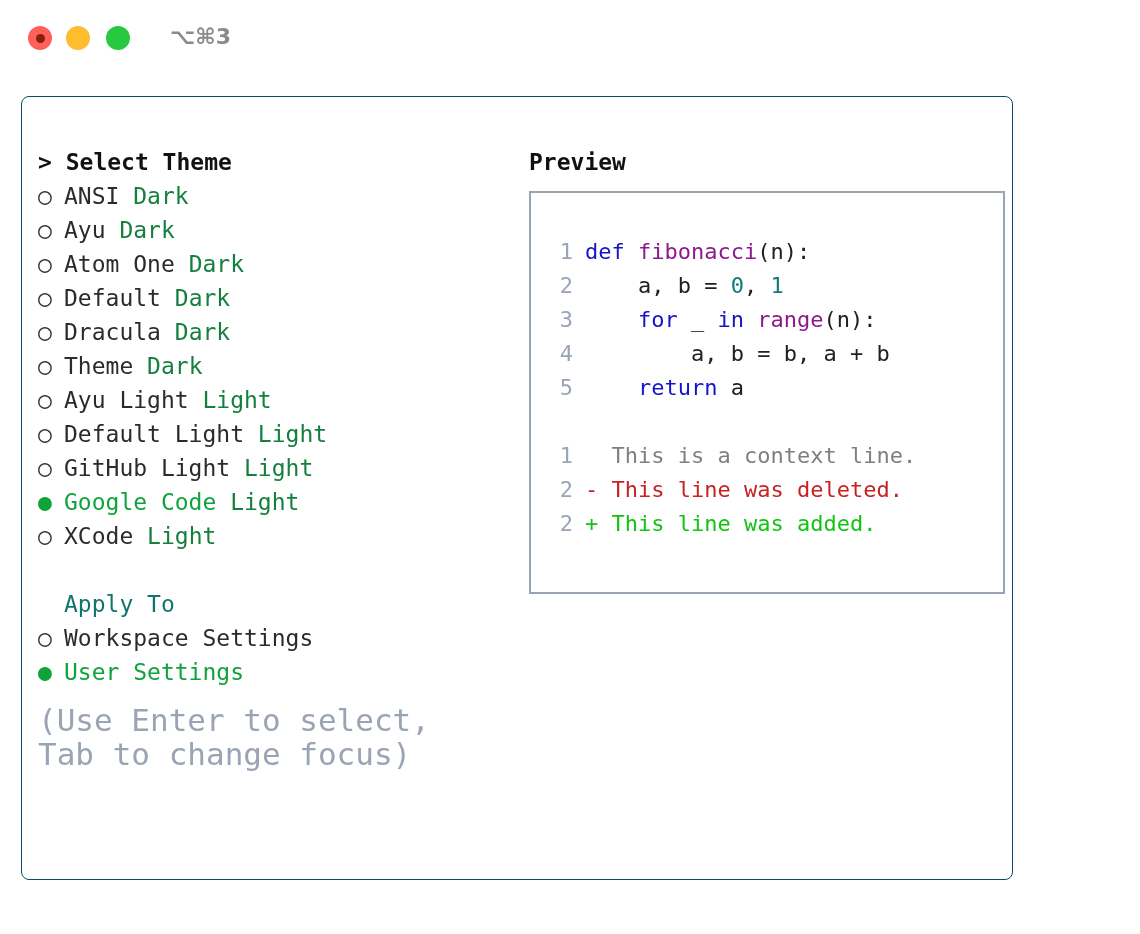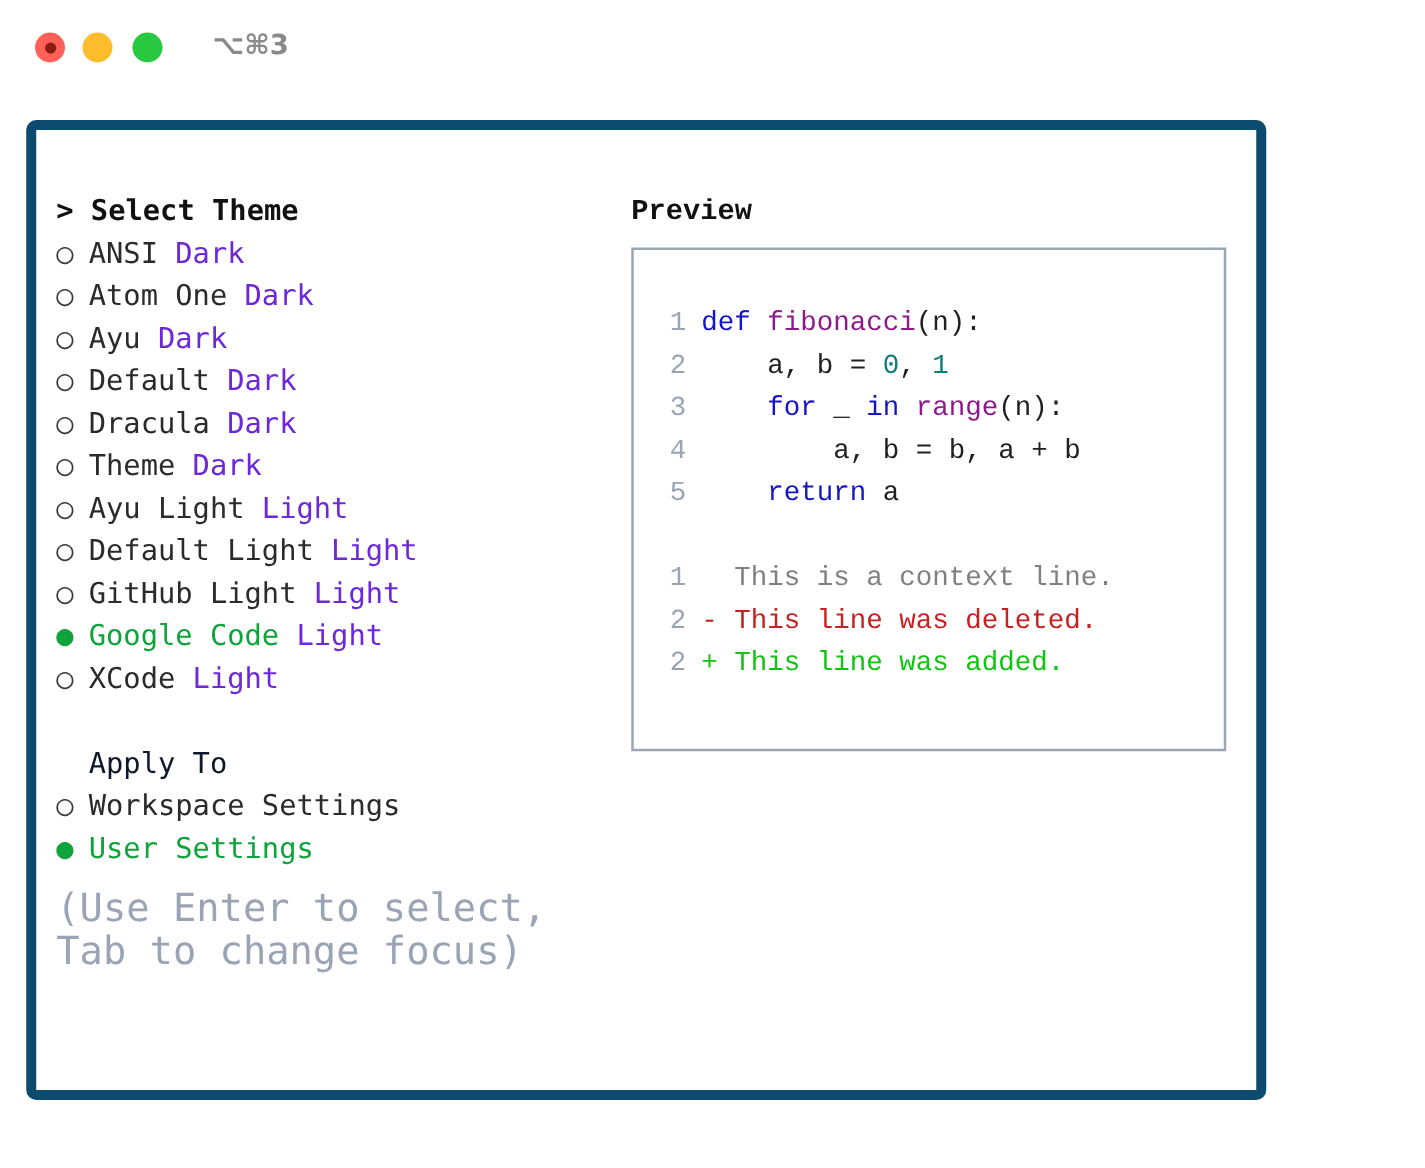--- a/index.html
+++ b/index.html
@@ -64,21 +64,21 @@
     white-space: nowrap;
   }
 
   
   .panel {
     position: absolute;
     left: 21px;
     top: 96px;
     width: 992px;
     height: 784px;
-    border: 8px solid #0c4a6e;
+    border: 1px solid #0c4a6e;
     border-radius: 8px;
     box-sizing: border-box;
     background: #ffffff;
   }
 
   
   .left-col {
     position: absolute;
     left: 16px;
     top: 48px;
@@ -100,49 +100,48 @@
     white-space: pre;
   }
   .bullet {
     display: inline-block;
     width: 26px;
     color: #3a3a3a;
   }
   .bullet.sel { color: #0fa33c; }
   .opt-label.sel { color: #0fa33c; }
   .opt-tag {
-    color: #6d28d9;
+    color: #15803d;
   }
 
   .section-gap { height: 34px; }
 
   .section-head {
     font-size: 23px;
     line-height: 34px;
-    color: #0f172a;
+    color: #0f766e;
     white-space: pre;
     padding-left: 26px;
   }
 
   .hint {
     margin-top: 14px;
     font-size: 31px;
     line-height: 34px;
     color: #9aa4b5;
     width: 410px;
     white-space: pre-wrap;
   }
 
   
   .right-col {
     position: absolute;
-    left: 476px;
+    left: 507px;
     top: 48px;
     width: 500px;
-    font-family: Liberation Mono, monospace;
   }
 
   .preview-title {
     font-size: 23px;
     font-weight: bold;
     color: #111111;
     line-height: 34px;
   }
 
   .preview-box {
@@ -187,22 +186,22 @@
     <div class="traffic max"></div>
     <div class="shortcut">⌥⌘3</div>
   </div>
 
   <div class="panel">
 
     <div class="left-col">
       <div class="list-title">&gt; Select Theme</div>
       <div id="theme-options">
           <div class="opt-row"><span class="bullet">○</span><span class="opt-label">ANSI</span><span class="opt-tag"> Dark</span></div>
+          <div class="opt-row"><span class="bullet">○</span><span class="opt-label">Ayu</span><span class="opt-tag"> Dark</span></div>
           <div class="opt-row"><span class="bullet">○</span><span class="opt-label">Atom One</span><span class="opt-tag"> Dark</span></div>
-          <div class="opt-row"><span class="bullet">○</span><span class="opt-label">Ayu</span><span class="opt-tag"> Dark</span></div>
           <div class="opt-row"><span class="bullet">○</span><span class="opt-label">Default</span><span class="opt-tag"> Dark</span></div>
           <div class="opt-row"><span class="bullet">○</span><span class="opt-label">Dracula</span><span class="opt-tag"> Dark</span></div>
           <div class="opt-row"><span class="bullet">○</span><span class="opt-label">Theme</span><span class="opt-tag"> Dark</span></div>
           <div class="opt-row"><span class="bullet">○</span><span class="opt-label">Ayu Light</span><span class="opt-tag"> Light</span></div>
           <div class="opt-row"><span class="bullet">○</span><span class="opt-label">Default Light</span><span class="opt-tag"> Light</span></div>
           <div class="opt-row"><span class="bullet">○</span><span class="opt-label">GitHub Light</span><span class="opt-tag"> Light</span></div>
           <div class="opt-row"><span class="bullet sel">●</span><span class="opt-label sel">Google Code</span><span class="opt-tag"> Light</span></div>
           <div class="opt-row"><span class="bullet">○</span><span class="opt-label">XCode</span><span class="opt-tag"> Light</span></div>
         </div>
 

